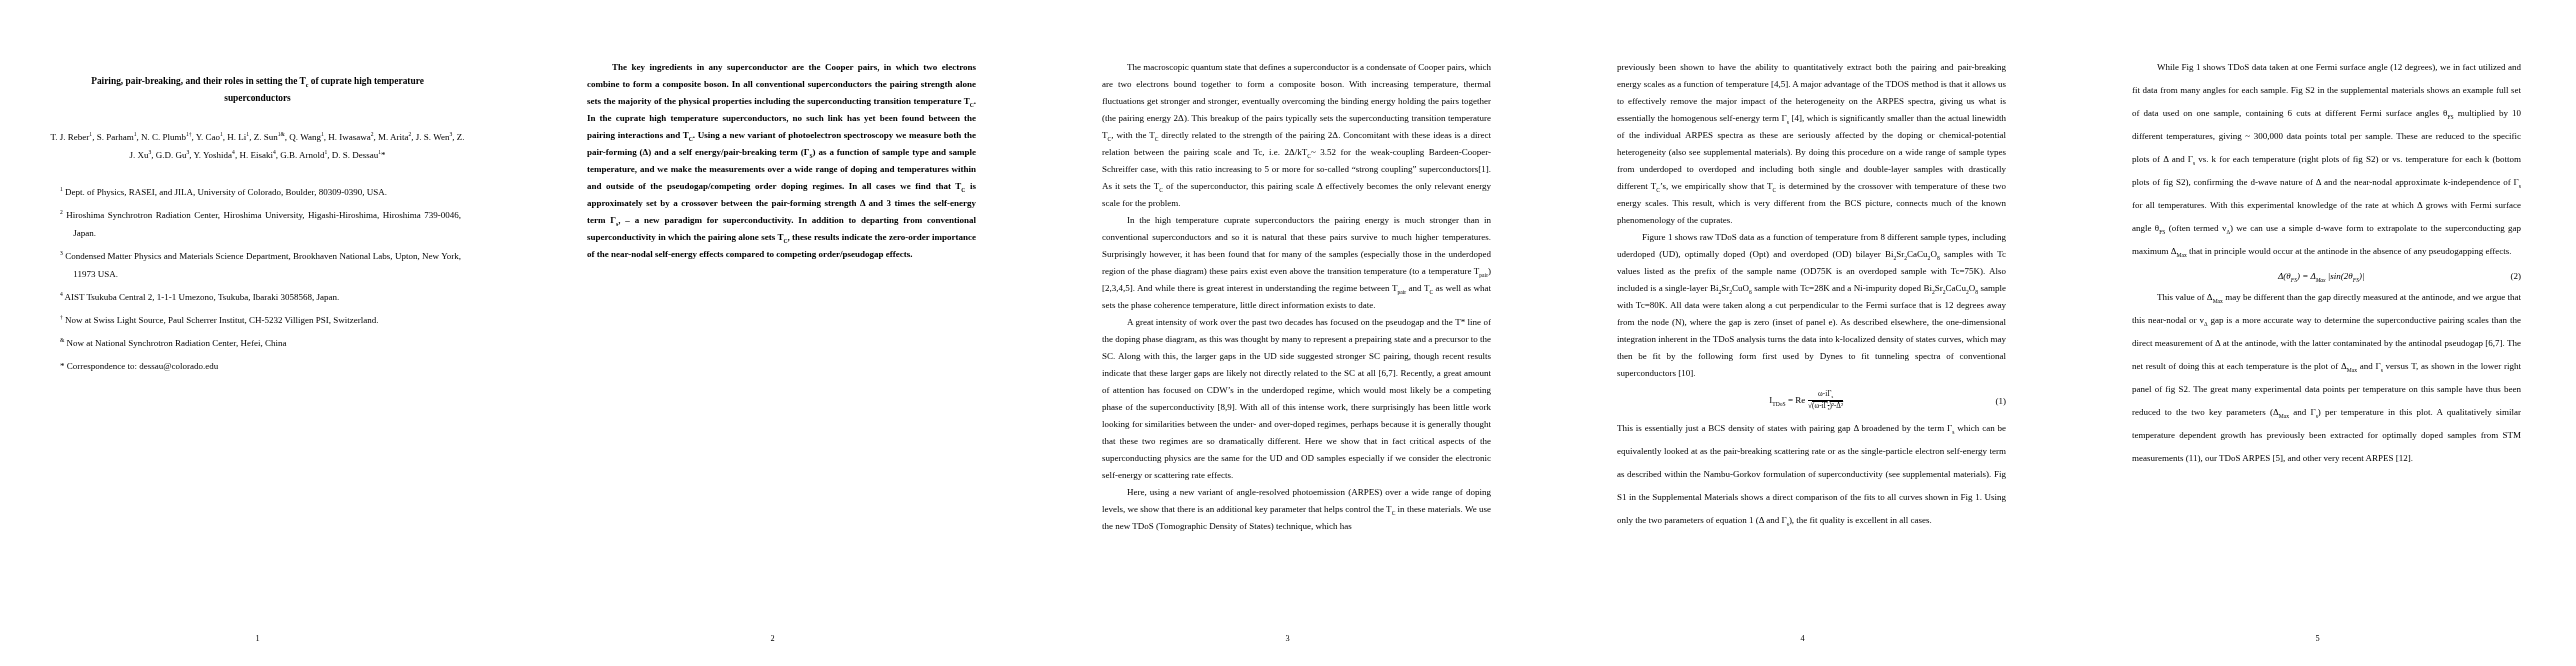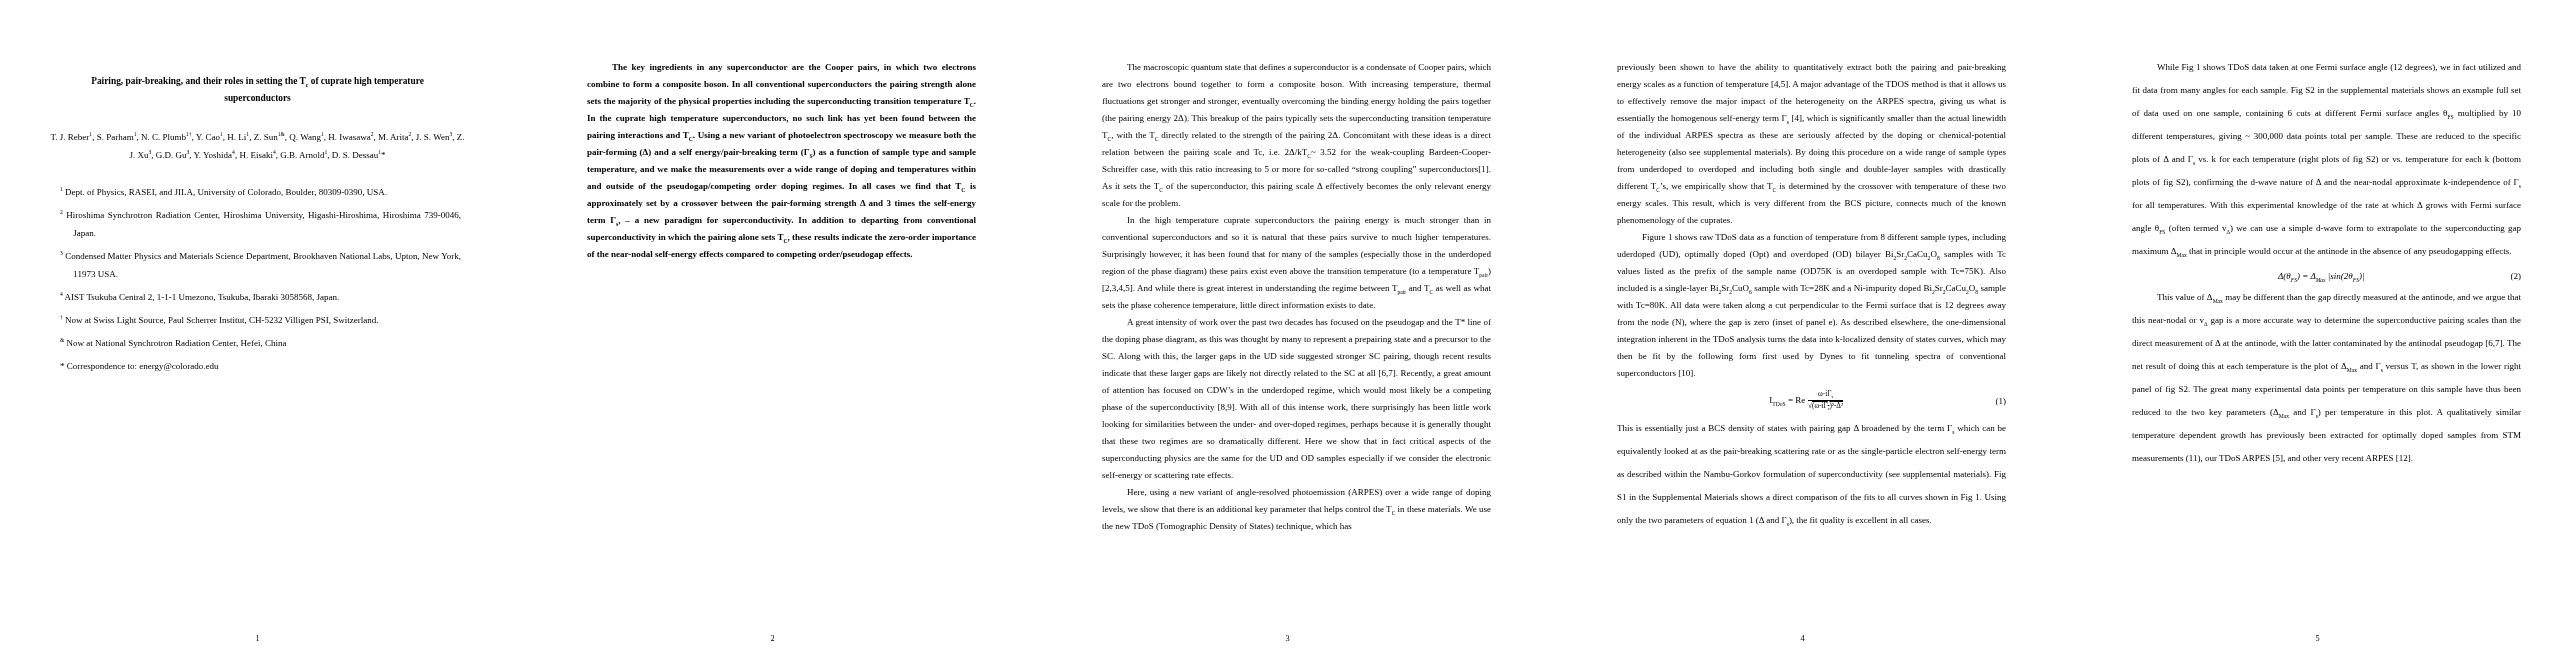--- a/index.html
+++ b/index.html
@@ -81,21 +81,21 @@
 <section class="page">
   <h1 class="title">Pairing, pair-breaking, and their roles in setting the T<sub>c</sub> of cuprate high temperature superconductors</h1>
   <p class="authors">T. J. Reber<sup>1</sup>, S. Parham<sup>1</sup>, N. C. Plumb<sup>1†</sup>, Y. Cao<sup>1</sup>, H. Li<sup>1</sup>, Z. Sun<sup>1&amp;</sup>, Q. Wang<sup>1</sup>, H. Iwasawa<sup>2</sup>, M. Arita<sup>2</sup>, J. S. Wen<sup>3</sup>, Z. J. Xu<sup>3</sup>, G.D. Gu<sup>3</sup>, Y. Yoshida<sup>4</sup>, H. Eisaki<sup>4</sup>, G.B. Arnold<sup>1</sup>, D. S. Dessau<sup>1</sup>*</p>
   <div class="affils">
     <p class="affil"><sup>1</sup> Dept. of Physics, RASEI, and JILA, University of Colorado, Boulder, 80309-0390, USA.</p>
     <p class="affil"><sup>2</sup> Hiroshima Synchrotron Radiation Center, Hiroshima University, Higashi-Hiroshima, Hiroshima 739-0046, Japan.</p>
     <p class="affil"><sup>3</sup> Condensed Matter Physics and Materials Science Department, Brookhaven National Labs, Upton, New York, 11973 USA.</p>
     <p class="affil"><sup>4</sup> AIST Tsukuba Central 2, 1-1-1 Umezono, Tsukuba, Ibaraki 3058568, Japan.</p>
     <p class="affil"><sup>†</sup> Now at Swiss Light Source, Paul Scherrer Institut, CH-5232 Villigen PSI, Switzerland.</p>
     <p class="affil"><sup>&amp;</sup> Now at National Synchrotron Radiation Center, Hefei, China</p>
-    <p class="affil">* Correspondence to:  energy@colorado.edu</p>
+    <p class="affil">* Correspondence to:  dessau@colorado.edu</p>
   </div>
   <div class="pageno">1</div>
 </section>
 
 <section class="page">
   <p class="para lh31 abstract topmargin">The key ingredients in any superconductor are the Cooper pairs, in which two electrons combine to form a composite boson. In all conventional superconductors the pairing strength alone sets the majority of the physical properties including the superconducting transition temperature T<sub>C</sub>. In the cuprate high temperature superconductors, no such link has yet been found between the pairing interactions and T<sub>C</sub>. Using a new variant of photoelectron spectroscopy we measure both the pair-forming (Δ) and a self energy/pair-breaking term (Γ<sub>S</sub>) as a function of sample type and sample temperature, and we make the measurements over a wide range of doping and temperatures within and outside of the pseudogap/competing order doping regimes. In all cases we find that T<sub>C</sub> is approximately set by a crossover between the pair-forming strength Δ and 3 times the self-energy term Γ<sub>s</sub>, – a new paradigm for superconductivity. In addition to departing from conventional superconductivity in which the pairing alone sets T<sub>C</sub>, these results indicate the zero-order importance of the near-nodal self-energy effects compared to competing order/pseudogap effects.</p>
   <div class="pageno">2</div>
 </section>
 
 <section class="page">

